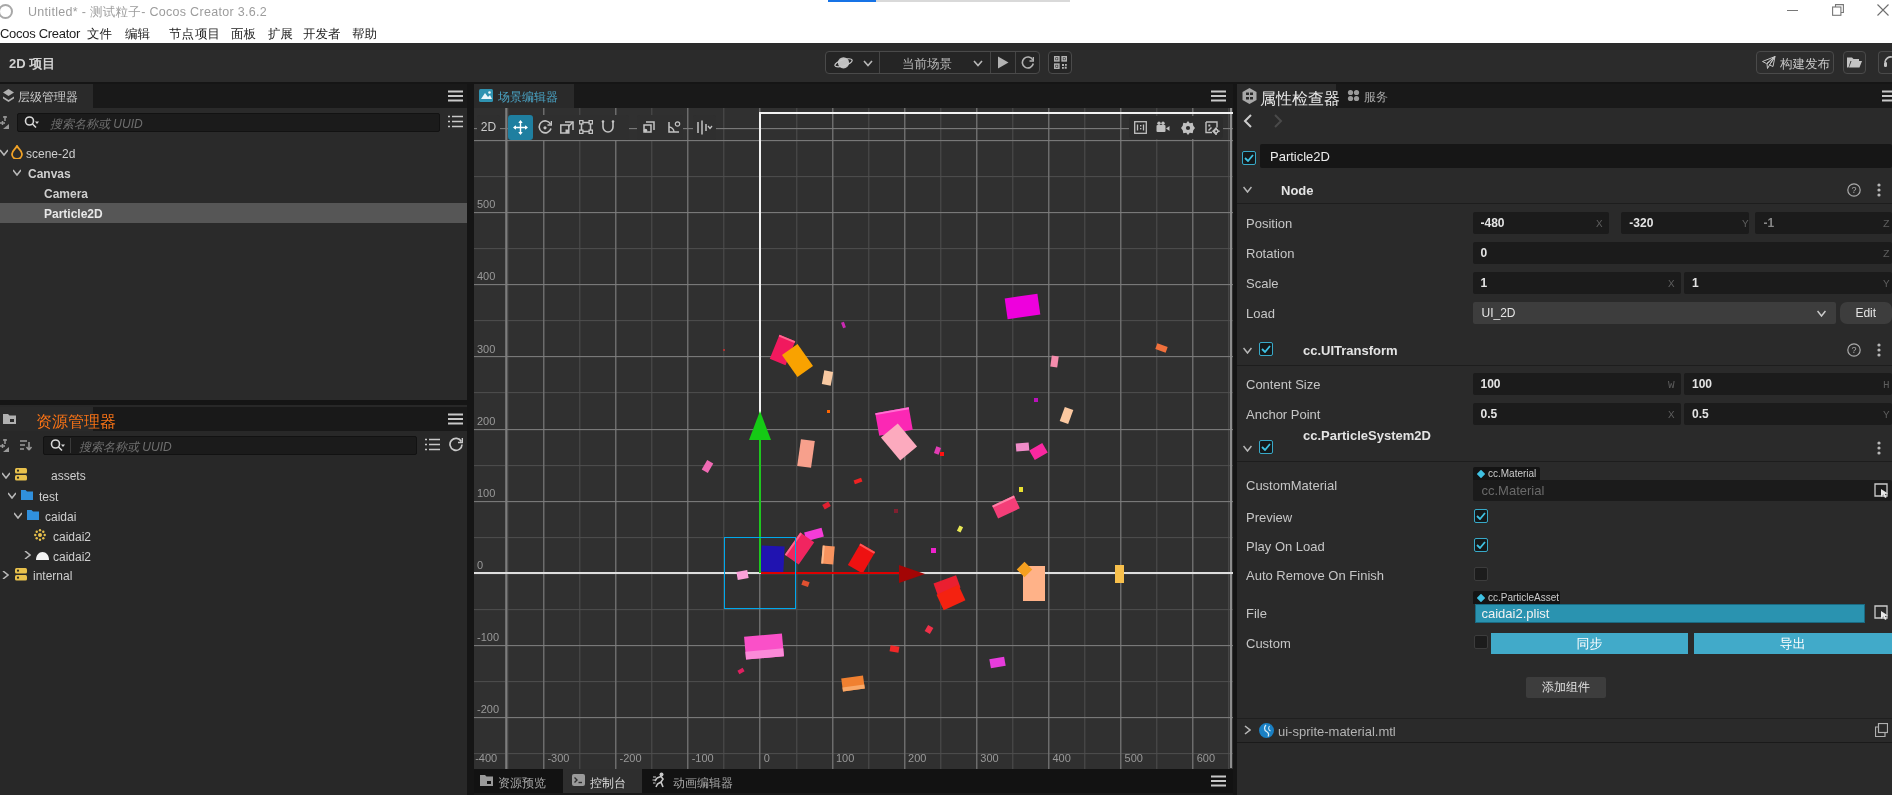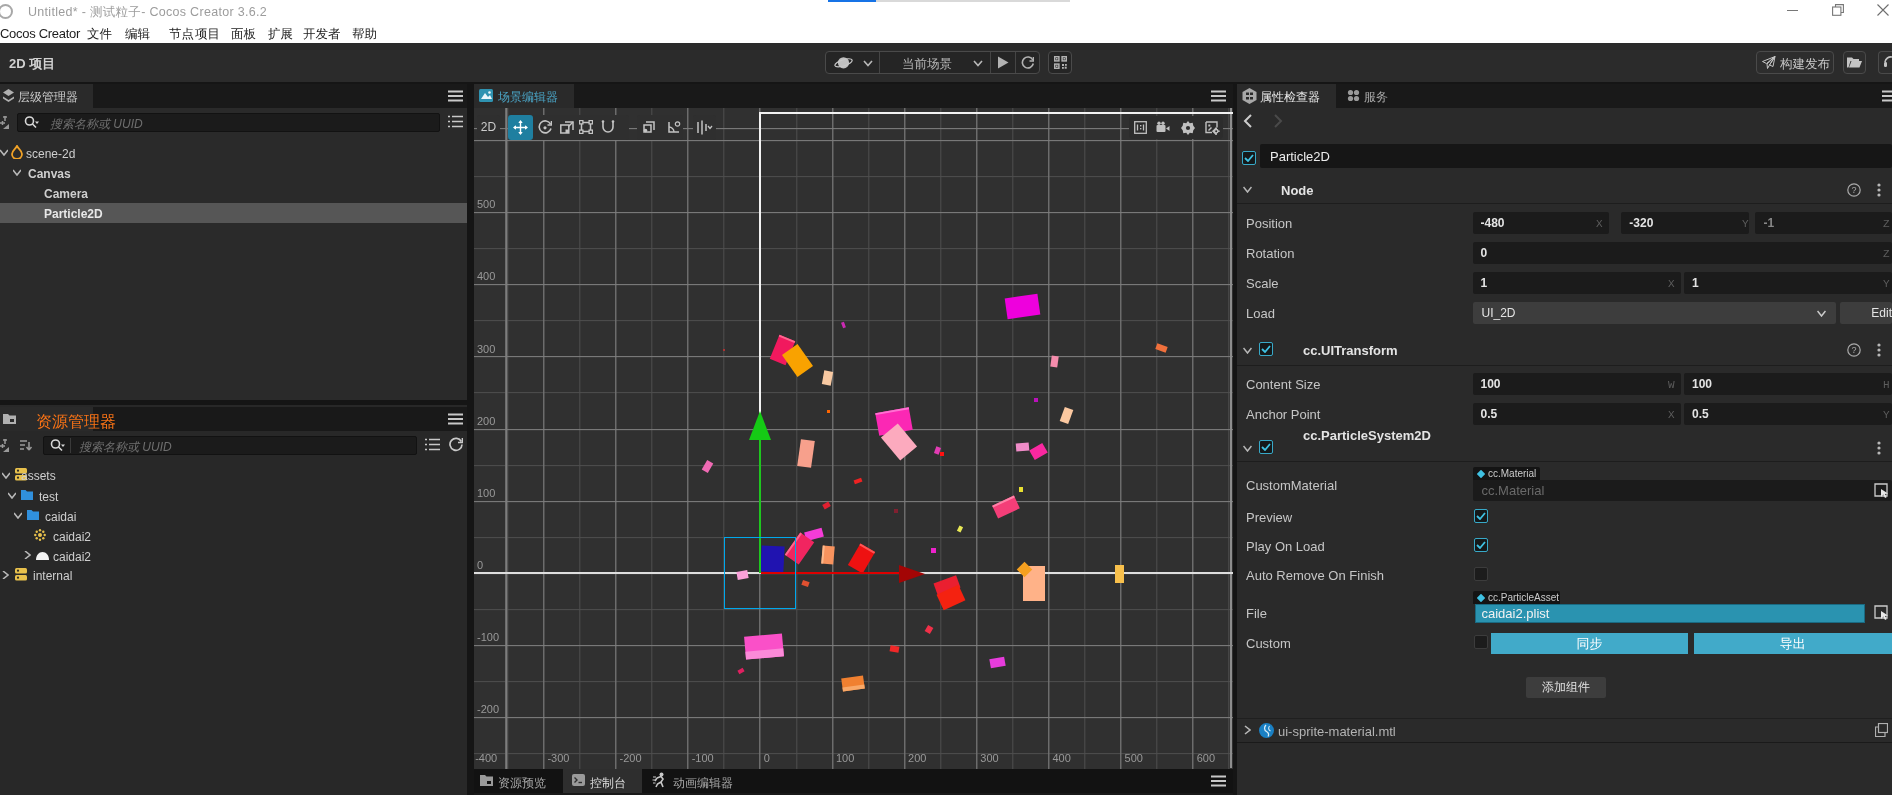--- a/index.html
+++ b/index.html
@@ -234,21 +234,21 @@
 
     <svg class="abs" style="left:2px;top:67px" width="8" height="7" viewBox="0 0 8 7">
         <path d="M0 1 L4 6 L8 1" stroke="#b8b8b8" stroke-width="1.6" fill="none"></path>
       </svg>
     <svg class="abs" style="left:15px;top:63px" width="12" height="13" viewBox="0 0 12 13">
       <rect x="0" y="0" width="12" height="5.5" rx="1.5" fill="#e8c14c"></rect>
         <rect x="0" y="7" width="12" height="5.5" rx="1.5" fill="#e8c14c"></rect>
       <circle cx="3" cy="2.7" r="1.1" fill="#282828"></circle>
         <circle cx="3" cy="9.7" r="1.1" fill="#282828"></circle>
     </svg>
-    <div class="abs treetxt" style="left:21px;top:64px">assets</div>
+    <div class="abs treetxt" style="left:51px;top:64px">assets</div>
     <svg class="abs" style="left:8px;top:87px" width="8" height="7" viewBox="0 0 8 7">
         <path d="M0 1 L4 6 L8 1" stroke="#b8b8b8" stroke-width="1.6" fill="none"></path>
       </svg>
     <svg class="abs" style="left:21px;top:84px" width="12" height="11" viewBox="0 0 12 11">
         <path d="M0 1 H4.5 L6 2.5 H12 V11 H0 Z" fill="#3090dd"></path>
       </svg>
     <div class="abs treetxt" style="left:39px;top:85px">test</div>
     <svg class="abs" style="left:14px;top:107px" width="8" height="7" viewBox="0 0 8 7">
         <path d="M0 1 L4 6 L8 1" stroke="#b8b8b8" stroke-width="1.6" fill="none"></path>
       </svg>
@@ -505,21 +505,21 @@
     <div class="abs tab-active" style="left:0;top:0;width:99px"></div>
     <svg class="abs" style="left:5px;top:4px" width="15" height="16" viewBox="0 0 15 16">
       <path d="M7.5 0 L14.5 4 V12 L7.5 16 L0.5 12 V4 Z" fill="#a8a8a8"></path>
       <g fill="#2a2a2a">
           <rect x="4" y="4.5" width="3" height="2.5"></rect>
           <rect x="8" y="4.5" width="3" height="2.5"></rect>
           <rect x="4" y="9" width="3" height="2.5"></rect>
           <rect x="8" y="9" width="3" height="2.5"></rect>
         </g>
     </svg>
-    <div class="abs" style="left:23px;top:5px;font-size:12px;color:#e8e8e8">属性检查器</div>
+    <div class="abs" style="left:23px;top:5px;font-size:16px;color:#e8e8e8">属性检查器</div>
     <svg class="abs" style="left:110px;top:5px" width="13" height="13" viewBox="0 0 13 13">
       <g fill="#9a9a9a">
           <circle cx="3.5" cy="3.5" r="2.6"></circle>
           <circle cx="9.5" cy="3.5" r="2.6"></circle>
           <circle cx="3.5" cy="9.5" r="2.6"></circle>
           <circle cx="9.5" cy="9.5" r="2.6"></circle>
         </g>
     </svg>
     <div class="abs" style="left:127px;top:5px;font-size:12px;color:#aaaaaa">服务</div>
     <svg class="abs" style="left:645px;top:6px" width="15" height="12" viewBox="0 0 15 12">
@@ -575,21 +575,21 @@
     <div class="ifield" style="left:235.5px;top:188px;width:208px">1</div>
       <div class="iunit" style="left:431px;top:194px">X</div>
     <div class="ifield" style="left:447px;top:188px;width:208px">1</div>
       <div class="iunit" style="left:646px;top:194px">Y</div>
 
     <div class="ilabel" style="left:9px;top:222px">Load</div>
     <div class="abs" style="left:235.5px;top:218px;width:363px;height:22px;background:#3d3d3d;border-radius:2px;font-size:12px;color:#e4e4e4;line-height:22px;padding-left:9px">UI_2D</div>
     <svg class="abs" style="left:580px;top:226px" width="9" height="7" viewBox="0 0 9 7">
         <path d="M0.5 1 L4.5 6 L8.5 1" stroke="#cccccc" stroke-width="1.5" fill="none"></path>
       </svg>
-    <div class="abs" style="left:602.5px;top:218px;width:52.5px;height:22px;background:#3d3d3d;border-radius:2px;font-size:12px;color:#e4e4e4;line-height:22px;text-align:right">Edit</div>
+    <div class="abs" style="left:602.5px;top:218px;width:52.5px;height:22px;background:#3d3d3d;border-radius:7px;font-size:12px;color:#e4e4e4;line-height:22px;text-align:center">Edit</div>
 
     <svg class="abs" style="left:6px;top:263px" width="9" height="7" viewBox="0 0 9 7">
         <path d="M0.5 1 L4.5 6 L8.5 1" stroke="#b8b8b8" stroke-width="1.5" fill="none"></path>
       </svg>
     <div class="cyanbox" style="left:22px;top:258px"></div>
     <svg class="abs" style="left:24px;top:261px" width="10" height="8" viewBox="0 0 10 8">
         <path d="M1 4 L4 7 L9 1" stroke="#3fc1e2" stroke-width="1.8" fill="none"></path>
       </svg>
     <div class="sechead" style="left:43px;top:259px">cc.UITransform</div>
     <svg class="abs" style="left:610px;top:259px" width="14" height="14" viewBox="0 0 14 14">

